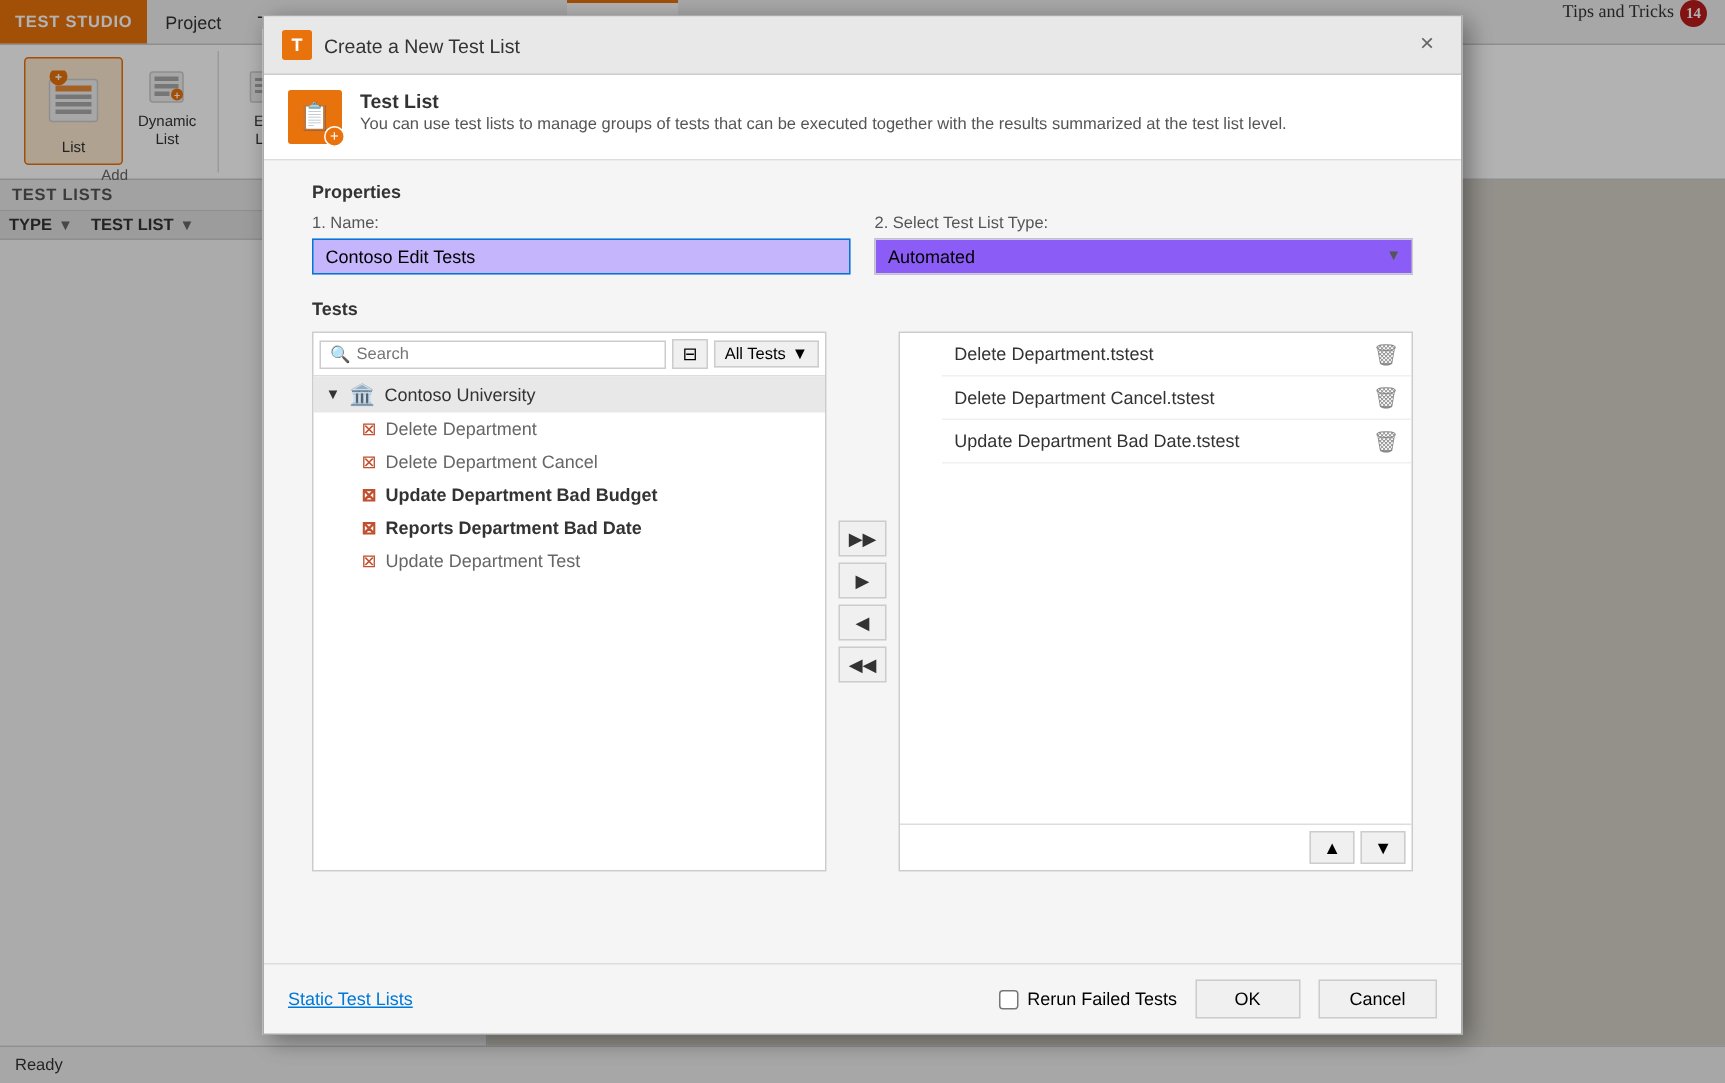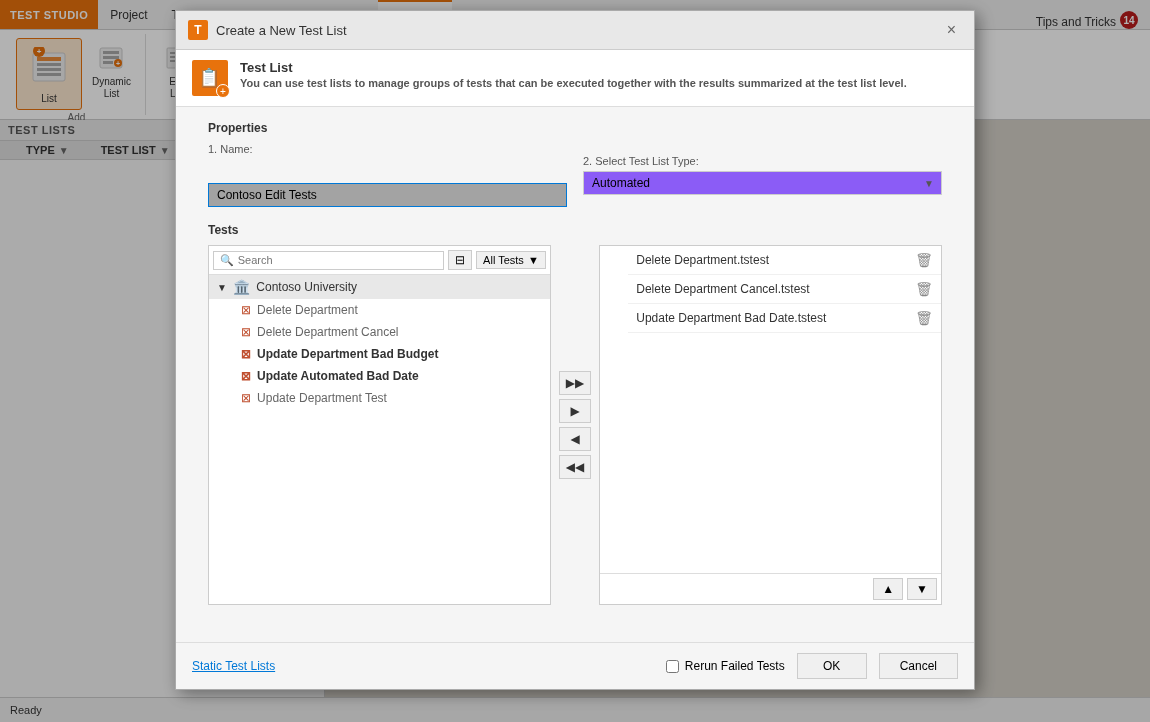--- a/index.html
+++ b/index.html
@@ -13,21 +13,21 @@
     .menu-bar-logo {
       background: #e8720c; color: white; font-weight: bold; font-size: 11px;
       padding: 0 10px; display: flex; align-items: center; letter-spacing: 0.5px;
     }
     .menu-bar-item {
       padding: 0 12px; display: flex; align-items: center; cursor: pointer; font-size: 12px; color: #333;
     }
     .menu-bar-item.active { background: white; border-top: 2px solid #e8720c; }
     .spacer { flex: 1; }
     .tips-tricks {
-      display: flex; align-items: flex-end; padding: 0 12px; font-size: 12px; color: #333; cursor: pointer;
+      display: flex; align-items: flex-start; padding: 0 12px; font-size: 12px; color: #333; cursor: pointer; font-family: Liberation Serif, serif;
     }
     .tips-badge {
       background: #b91c1c; color: white; border-radius: 50%; width: 18px; height: 18px;
       display: flex; align-items: center; justify-content: center; font-size: 10px; font-weight: bold; margin-left: 4px;
     }
 
     
     .ribbon {
       background: white; border-bottom: 1px solid #ccc; height: 90px; display: flex;
       padding: 4px 8px;
@@ -64,21 +64,21 @@
     }
     .left-panel-header {
       background: #e8e8e8; padding: 4px 8px; font-size: 11px; font-weight: bold; color: #555;
       border-bottom: 1px solid #ccc; letter-spacing: 0.5px;
     }
     .left-panel-cols {
       display: flex; background: #e0e0e0; border-bottom: 1px solid #ccc;
       font-size: 11px; font-weight: bold; color: #333;
     }
     .left-panel-col {
-      padding: 3px 6px; display: flex; align-items: center; gap: 4px; margin-left: 20px;
+      padding: 3px 6px; display: flex; align-items: center; gap: 4px;
     }
     .filter-icon { font-size: 10px; color: #666; }
 
     
     .status-bar {
       height: 25px; background: #f0f0f0; border-top: 1px solid #ccc;
       display: flex; align-items: center; padding: 0 10px; font-size: 11px; color: #333;
     }
 
     
@@ -116,33 +116,33 @@
       display: flex; align-items: center; justify-content: center; color: white; font-size: 18px; flex-shrink: 0;
       position: relative;
     }
     .modal-header-icon .plus {
       position: absolute; bottom: -2px; right: -2px; background: #e8720c; border-radius: 50%;
       width: 14px; height: 14px; display: flex; align-items: center; justify-content: center;
       font-size: 10px; border: 1px solid white;
     }
     .modal-header-text { flex: 1; }
     .modal-header-text h3 { font-size: 13px; font-weight: bold; color: #333; }
-    .modal-header-text p { font-size: 11px; color: #555; margin-top: 2px; font-weight: bold; }
+    .modal-header-text p { font-size: 11px; color: #555; margin-top: 2px; }
 
     
     .modal-body { flex: 1; padding: 14px 32px; }
 
     .section-title { font-size: 12px; font-weight: bold; color: #333; margin-bottom: 8px; }
     .properties-section { margin-bottom: 16px; }
     .properties-row { display: flex; gap: 16px; align-items: center; }
     .prop-field { flex: 1; }
     .prop-field label { font-size: 11px; color: #555; display: block; margin-bottom: 4px; }
     .prop-field input {
       width: 100%; padding: 4px 8px; border: 1px solid #0078d7; font-size: 12px;
-      outline: none; background: #a3a3a3; margin-top: 24px;
+      outline: none; background: #c4b5fd;
     }
     .prop-field select {
       width: 100%; padding: 4px 8px; border: 1px solid #ccc; font-size: 12px;
       background: #8b5cf6; appearance: none; cursor: pointer;
     }
     .select-wrapper { position: relative; }
     .select-arrow {
       position: absolute; right: 8px; top: 50%; transform: translateY(-50%);
       pointer-events: none; font-size: 10px; color: #555;
     }
@@ -443,21 +443,21 @@
               <div class="tree-item">
                 <span class="tree-item-icon">⊠</span>
                 <span>Delete Department Cancel</span>
               </div>
               <div class="tree-item highlighted">
                 <span class="tree-item-icon">⊠</span>
                 <span>Update Department Bad Budget</span>
               </div>
               <div class="tree-item highlighted">
                 <span class="tree-item-icon">⊠</span>
-                <span>Update Automated Bad Date</span>
+                <span>Reports Department Bad Date</span>
               </div>
               <div class="tree-item">
                 <span class="tree-item-icon">⊠</span>
                 <span>Update Department Test</span>
               </div>
             </div>
           </div>
 
           <div class="transfer-btns">
             <button class="transfer-btn">▶▶</button>

